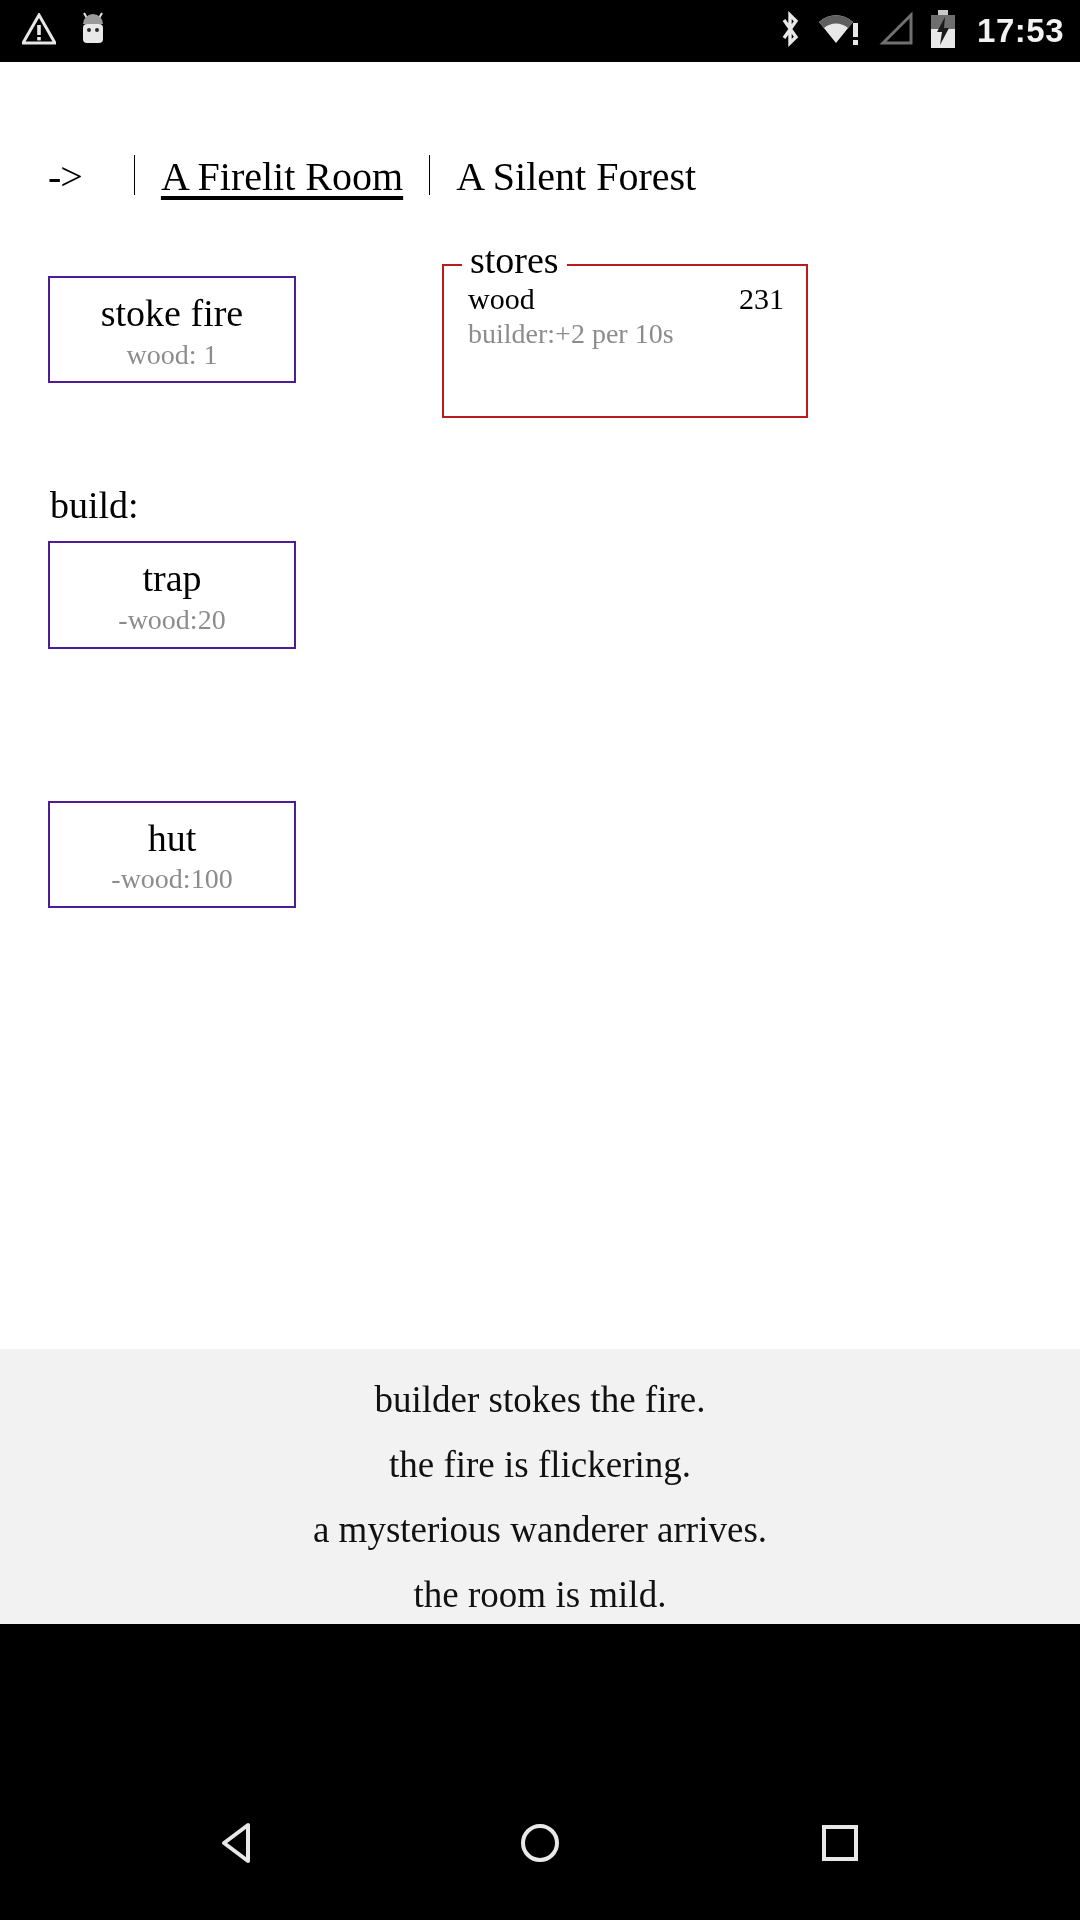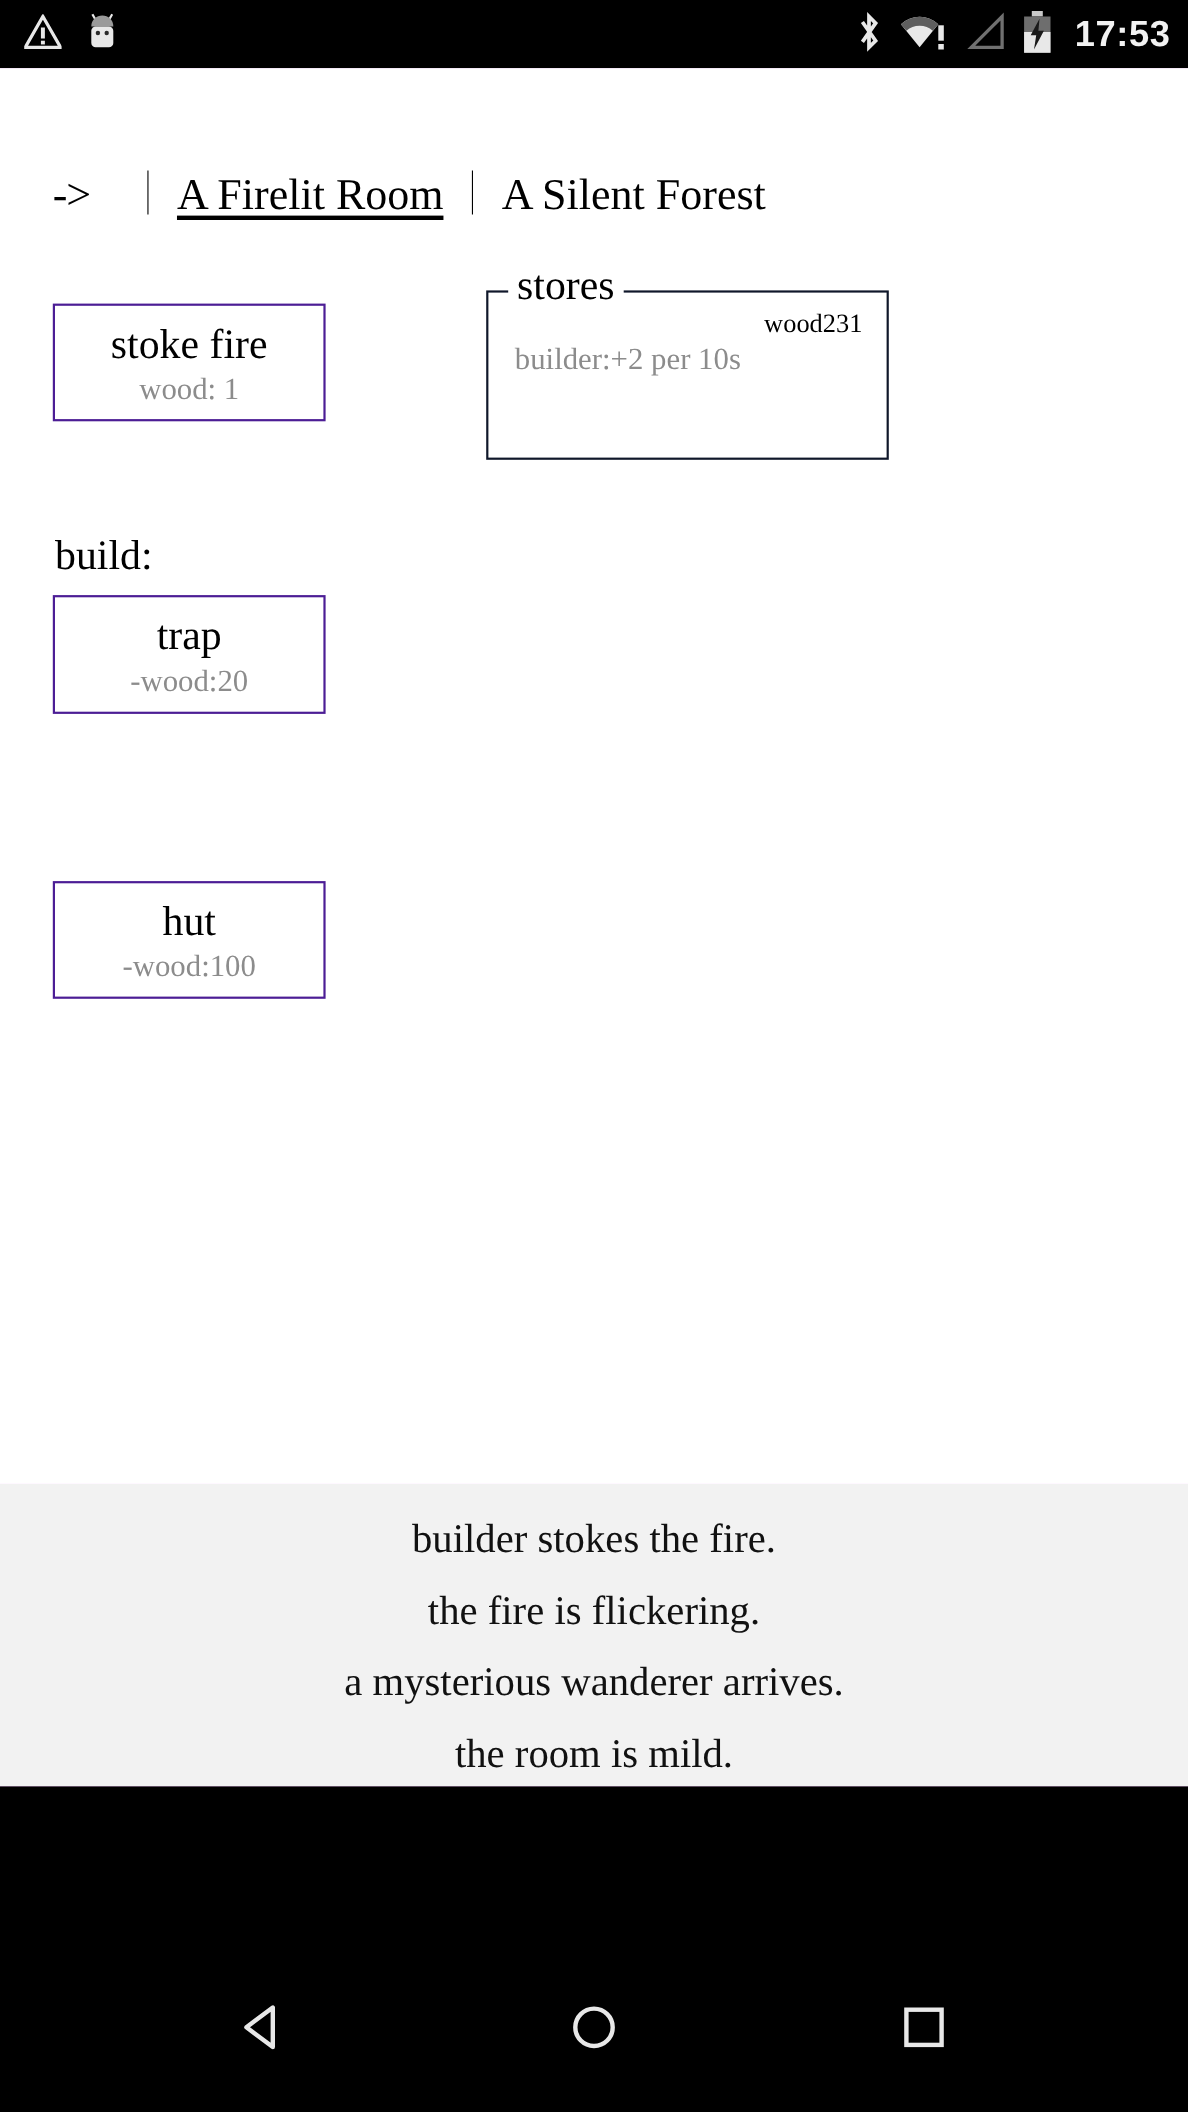--- a/index.html
+++ b/index.html
@@ -9,21 +9,21 @@
     height: 1920px;
     background: #ffffff;
     font-family: "Liberation Serif", "DejaVu Serif", serif;
     overflow: hidden;
   }
 
   #screen {
     position: relative;
     width: 1080px;
     height: 1920px;
-    background: #f0abfc;
+    background: #14532d;
     display: flex;
     flex-direction: column;
   }
 
   
   .status-bar {
     height: 62px;
     background: #000000;
     display: flex;
     align-items: center;
@@ -130,39 +130,39 @@
   .spacer-sm { height: 100px; }
   .spacer-btn { height: 76px; }
 
   
   .stores {
     position: absolute;
     left: 442px;
     top: -12px;
     width: 366px;
     height: 154px;
-    border: 2px solid #0f172a;
+    border: 2px solid #b91c1c;
     background: #ffffff;
   }
   .stores-legend {
     position: absolute;
     top: -25px;
     left: 18px;
     background: #ffffff;
     padding: 0 8px;
     font-size: 38px;
     line-height: 1;
     color: #000000;
   }
   .store-row {
     display: flex;
-    justify-content: flex-end;
+    justify-content: space-between;
     align-items: baseline;
     padding: 16px 22px 0 24px;
-    font-size: 24px;
+    font-size: 30px;
     color: #000000;
   }
   .store-sub {
     padding: 2px 26px 0 24px;
     font-size: 28px;
     color: #8c8c8c;
   }
 
   
   .log {

